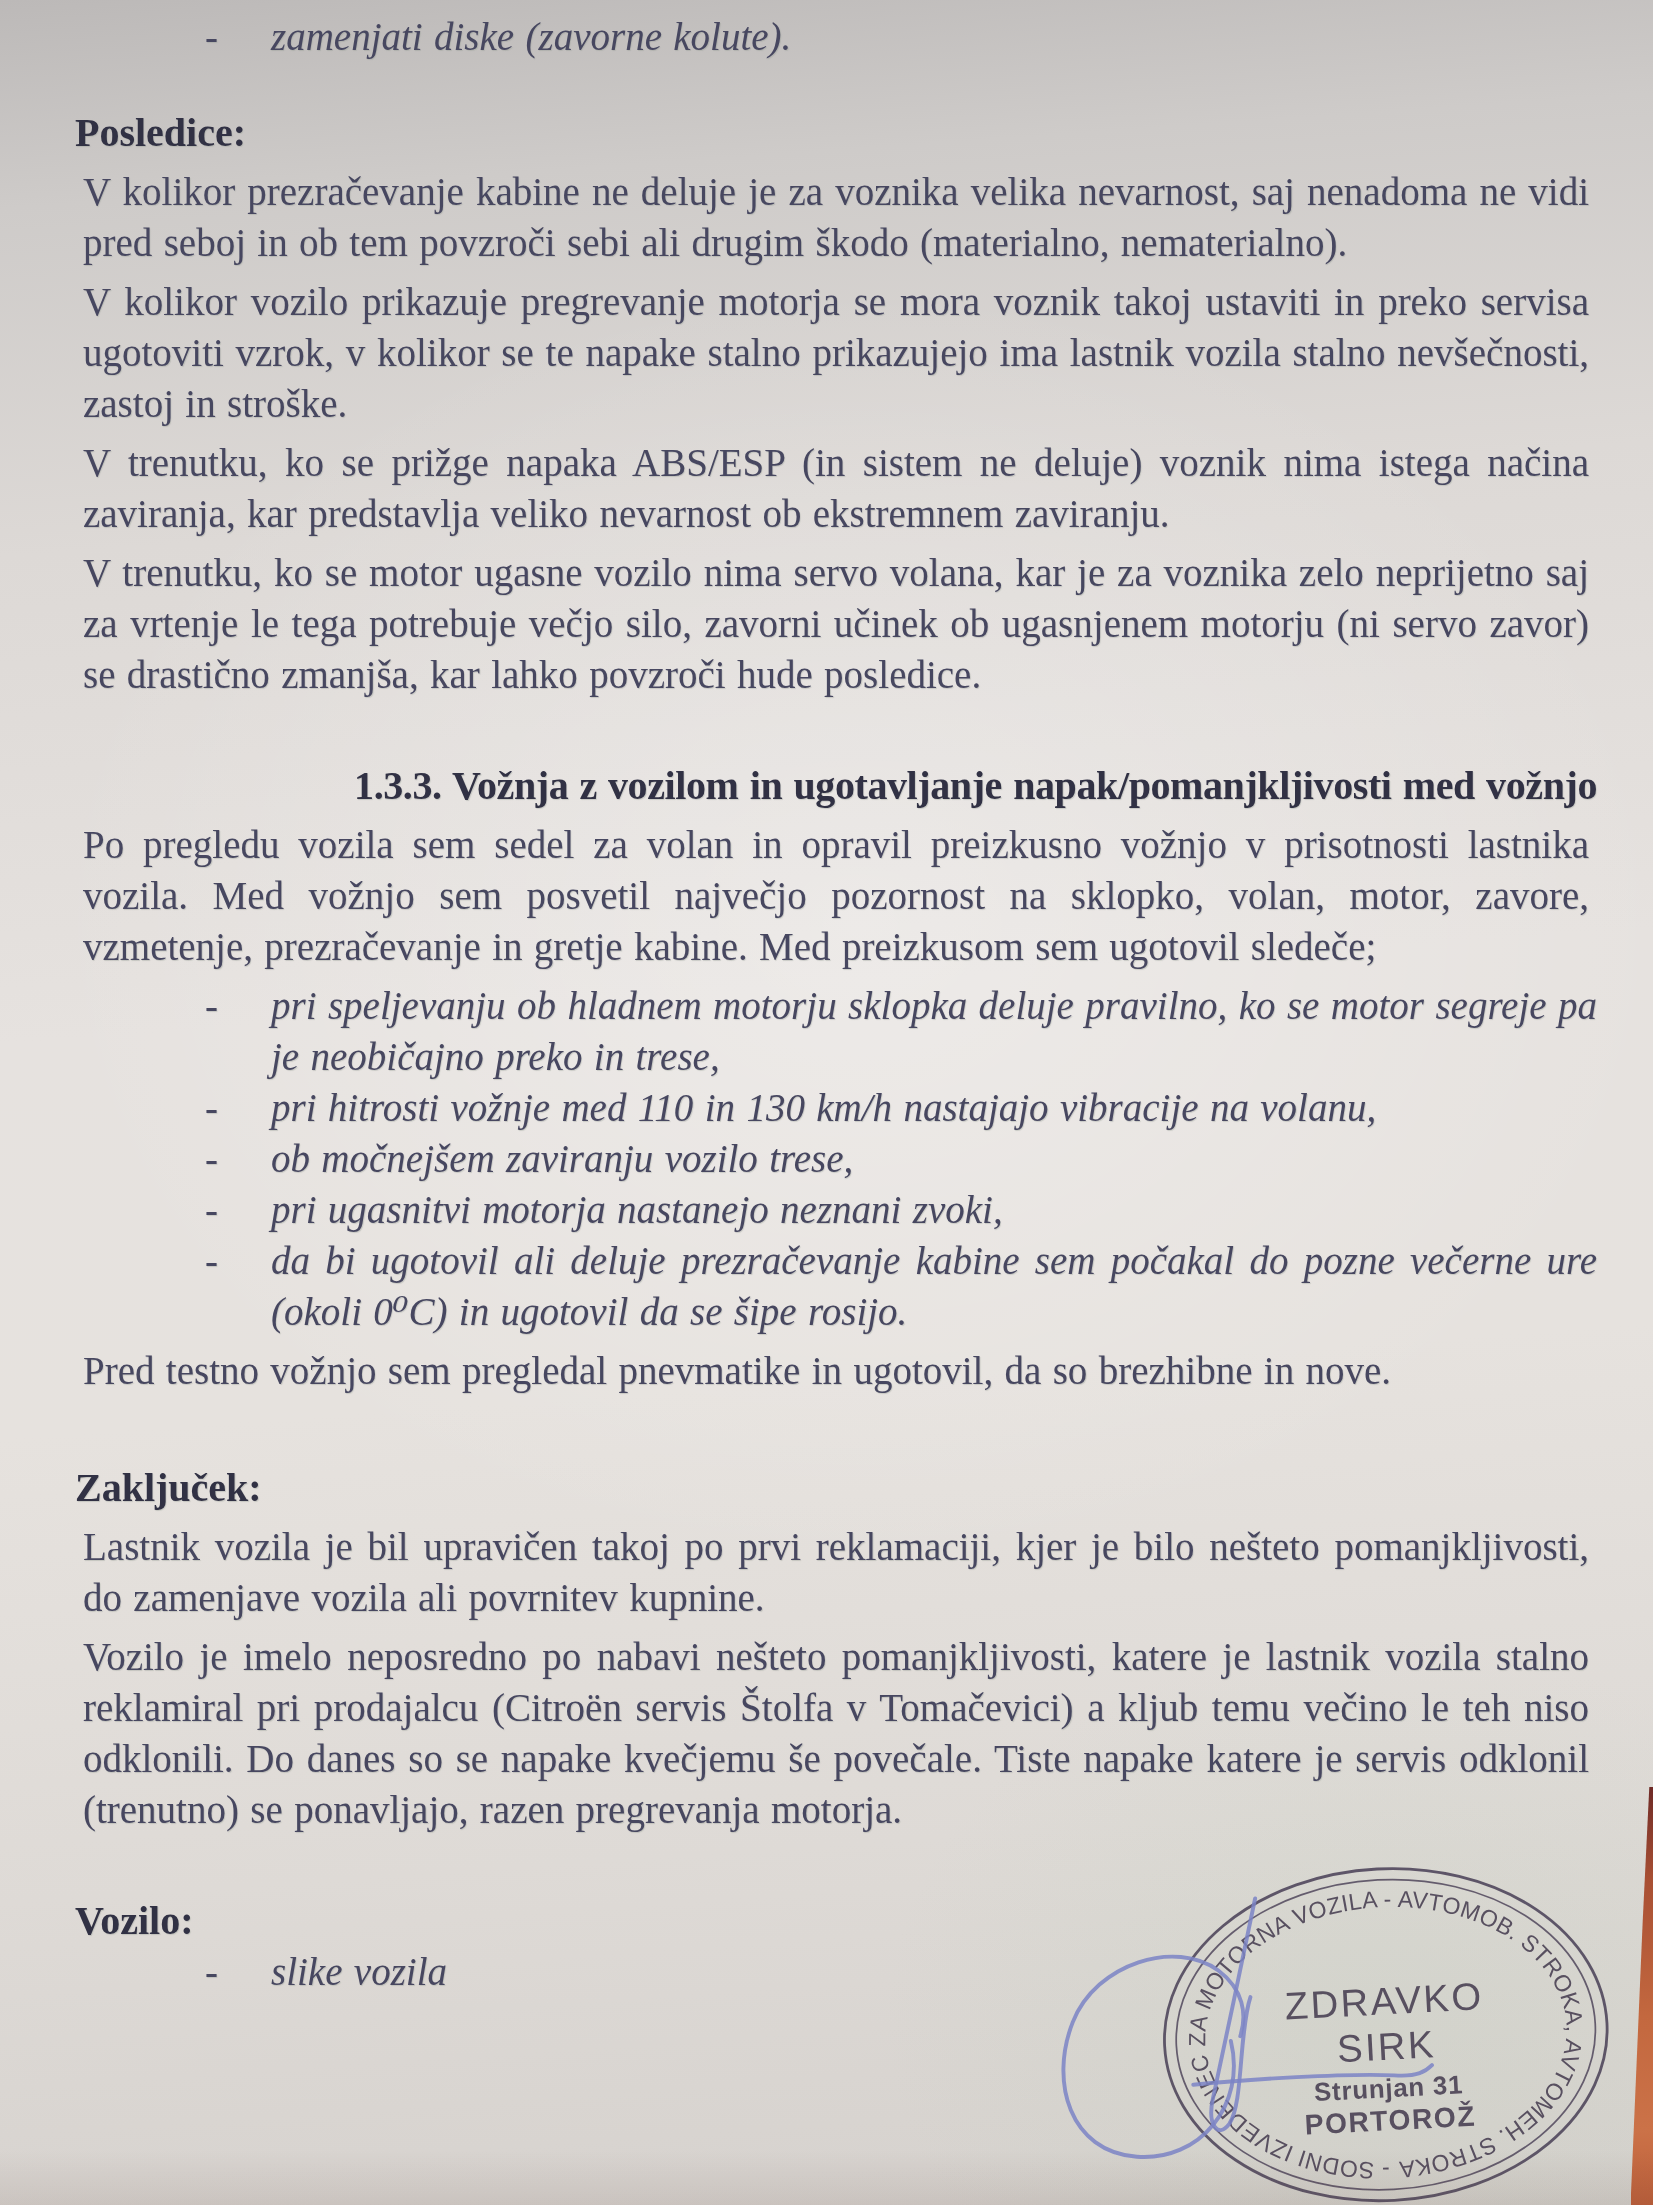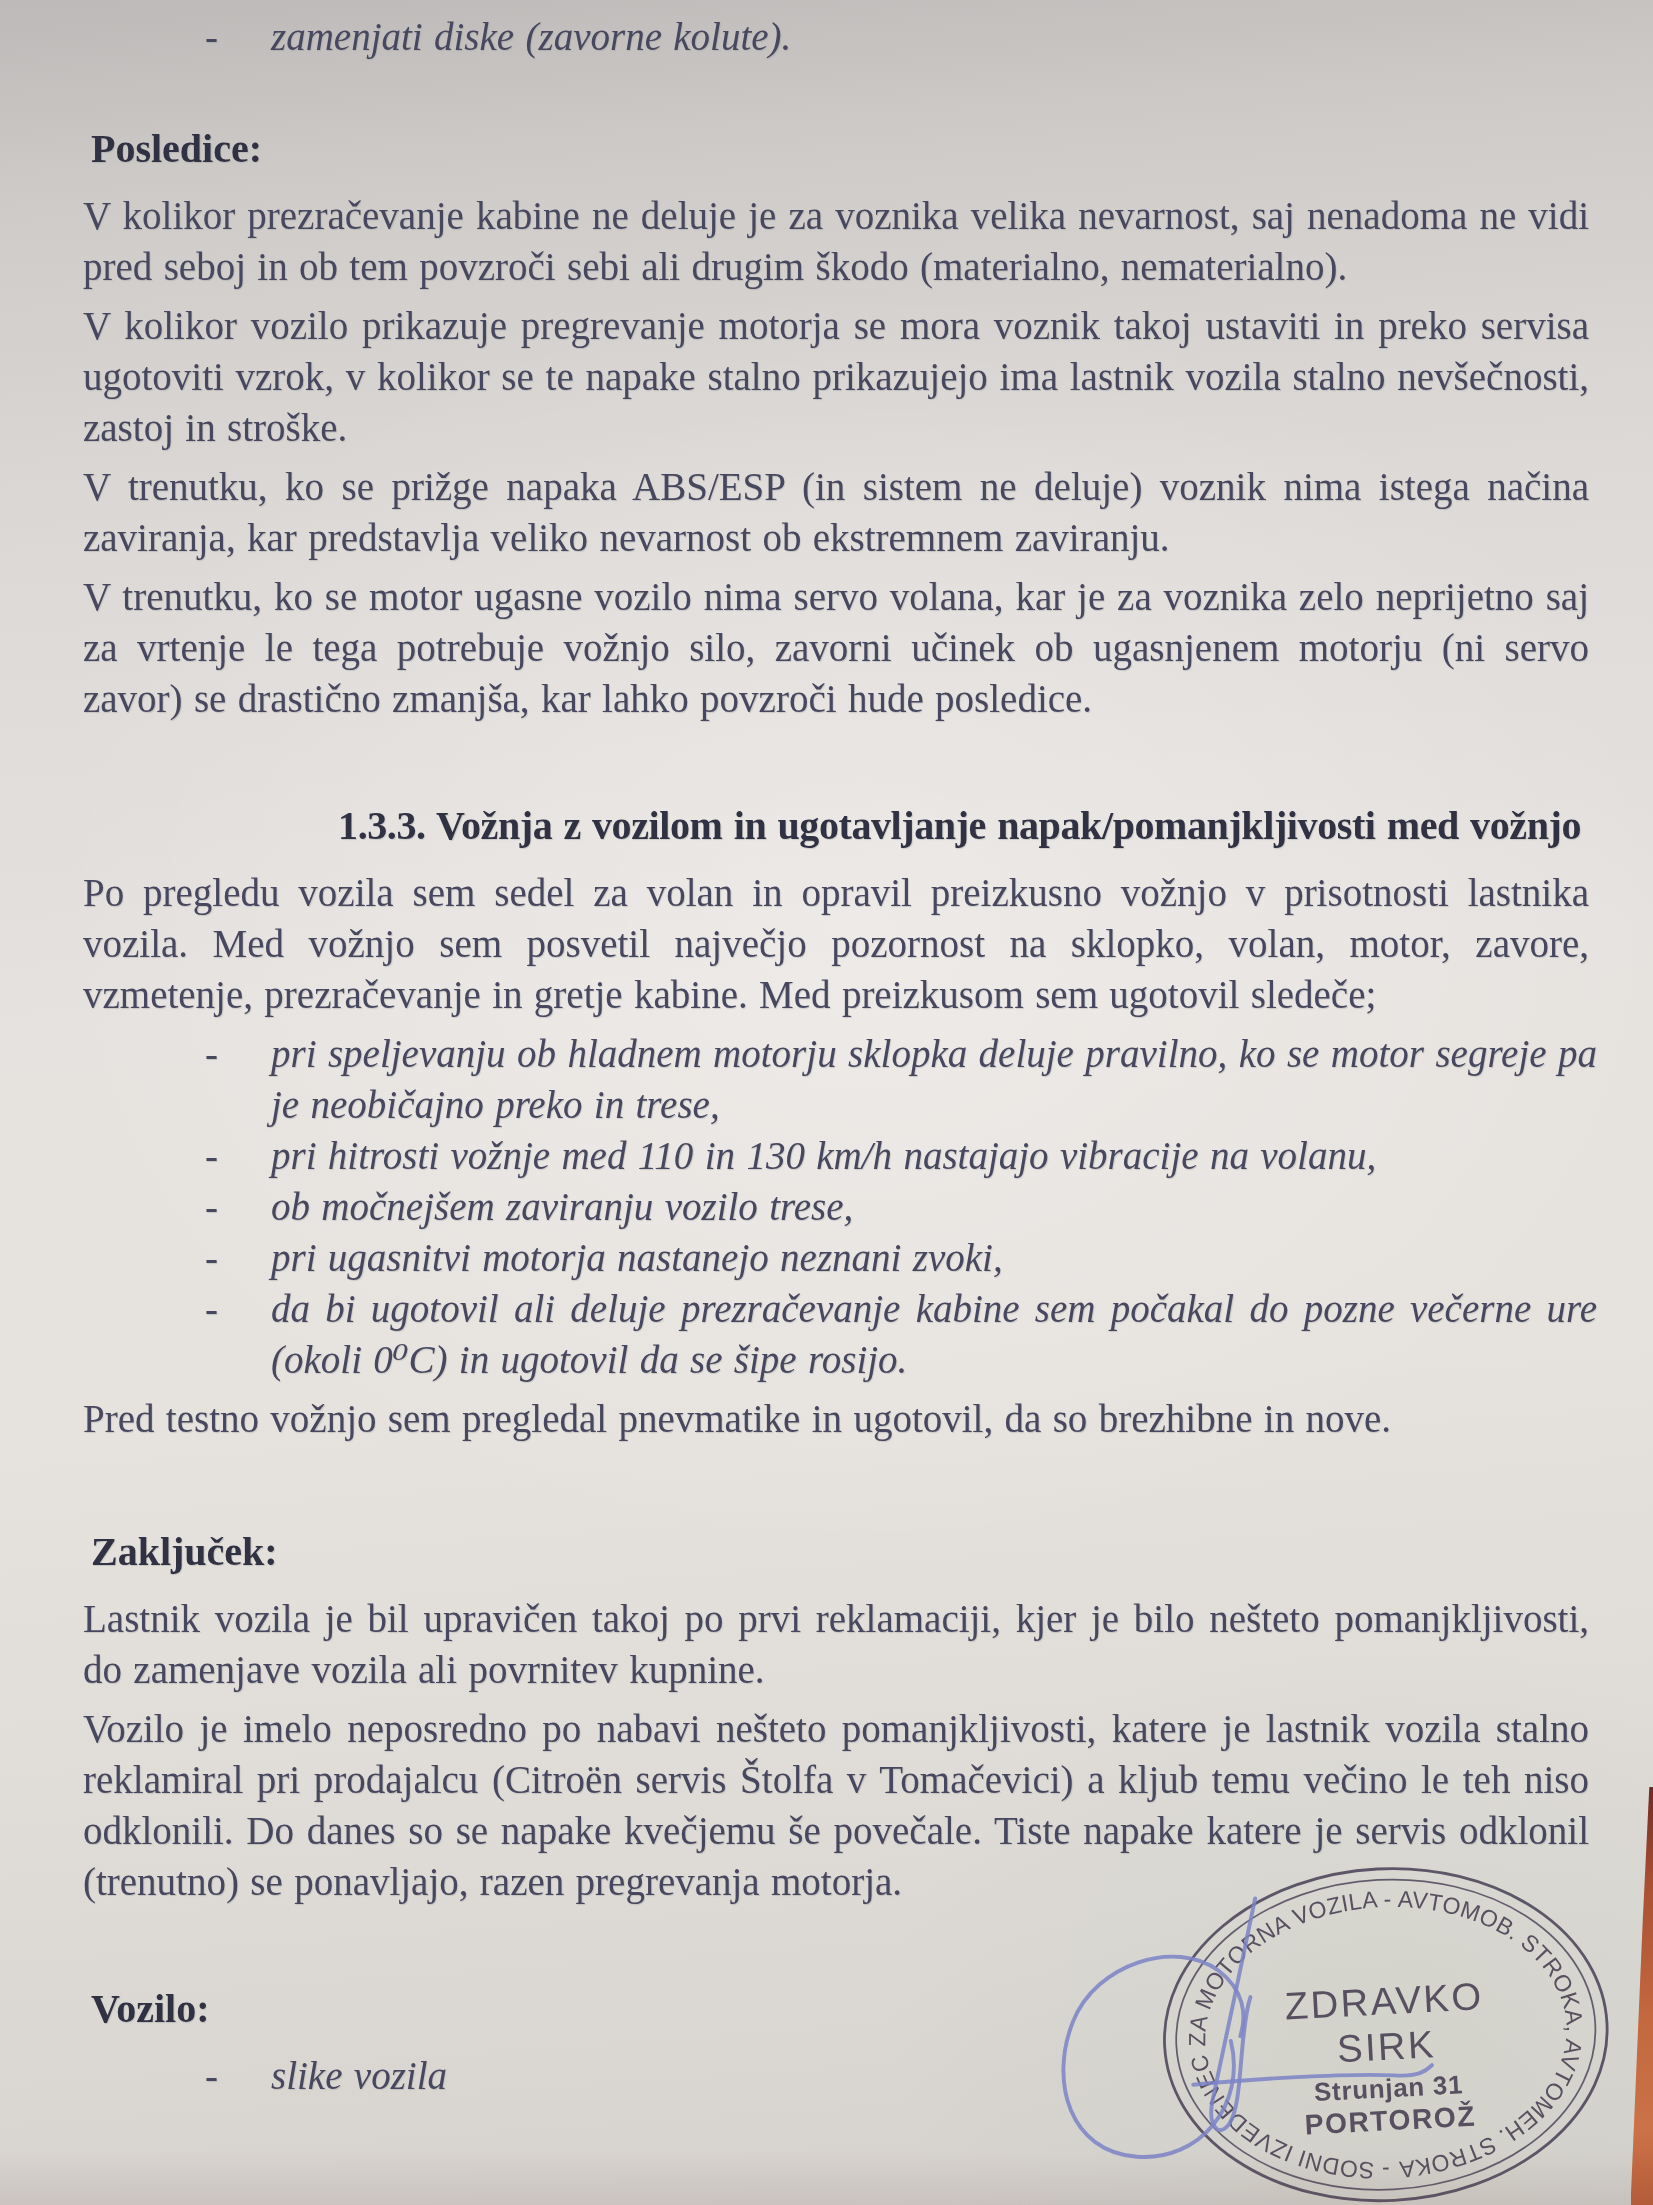--- a/index.html
+++ b/index.html
@@ -19,21 +19,21 @@
     background:linear-gradient(rgba(90,60,50,0), rgba(90,60,50,0.10));
     pointer-events:none;
   }
   .content{
     position:absolute;left:75px;top:11px;width:1522px;
     font-size:39px;line-height:51px;word-spacing:1.6px;
     text-shadow:0.8px 0.8px 0.8px rgba(140,150,140,0.35);
   }
   p{margin:8px;text-align:justify;}
   h2{
-    margin:16px;font-size:40px;line-height:51px;font-weight:bold;color:#313144;
+    margin:0;font-size:40px;line-height:51px;font-weight:bold;color:#313144;
   }
   .gap-sm{height:45px;} .gap-md{height:52px;} .gap-lg{height:58px;}
   ul{list-style:none;margin:0;padding:0;}
   li{display:flex;align-items:flex-start;}
   .indent-list{padding-left:130px;}
   .marker{width:66px;flex:0 0 66px;}
   .li-text{flex:1;text-align:justify;font-style:italic;}
   .head-133{letter-spacing:-0.4px;text-align:right;}
   
   .photo-edge-right{
@@ -73,21 +73,21 @@
       </li>
     </ul>
 
     <div class="gap-sm"></div>
 
     <section>
       <h2>Posledice:</h2>
       <p>V kolikor prezračevanje kabine ne deluje je za voznika velika nevarnost, saj nenadoma ne vidi pred seboj in ob tem povzroči sebi ali drugim škodo (materialno, nematerialno).</p>
       <p>V kolikor vozilo prikazuje pregrevanje motorja se mora voznik takoj ustaviti in preko servisa ugotoviti vzrok, v kolikor se te napake stalno prikazujejo ima lastnik vozila stalno nevšečnosti, zastoj in stroške.</p>
       <p>V trenutku, ko se prižge napaka ABS/ESP (in sistem ne deluje) voznik nima istega načina zaviranja, kar predstavlja veliko nevarnost ob ekstremnem zaviranju.</p>
-      <p>V trenutku, ko se motor ugasne vozilo nima servo volana, kar je za voznika zelo neprijetno saj za vrtenje le tega potrebuje vožnjo silo, zavorni učinek ob ugasnjenem motorju (ni servo zavor) se drastično zmanjša, kar lahko povzroči hude posledice.</p>
+      <p>V trenutku, ko se motor ugasne vozilo nima servo volana, kar je za voznika zelo neprijetno saj za vrtenje le tega potrebuje večjo silo, zavorni učinek ob ugasnjenem motorju (ni servo zavor) se drastično zmanjša, kar lahko povzroči hude posledice.</p>
     </section>
 
     <div class="gap-md"></div>
 
     <section>
       <h2 class="head-133">1.3.3. Vožnja z vozilom in ugotavljanje napak/pomanjkljivosti med vožnjo</h2>
       <p>Po pregledu vozila sem sedel za volan in opravil preizkusno vožnjo v prisotnosti lastnika vozila. Med vožnjo sem posvetil največjo pozornost na sklopko, volan, motor, zavore, vzmetenje, prezračevanje in gretje kabine. Med preizkusom sem ugotovil sledeče;</p>
       <ul class="indent-list">
         <li>
           <span class="marker">-</span>

